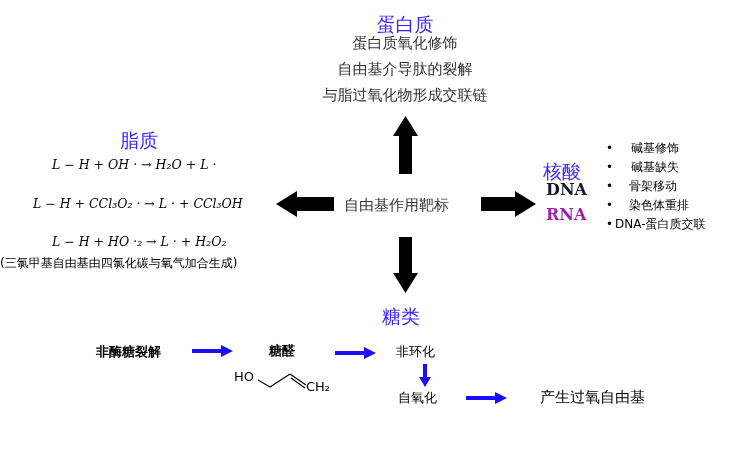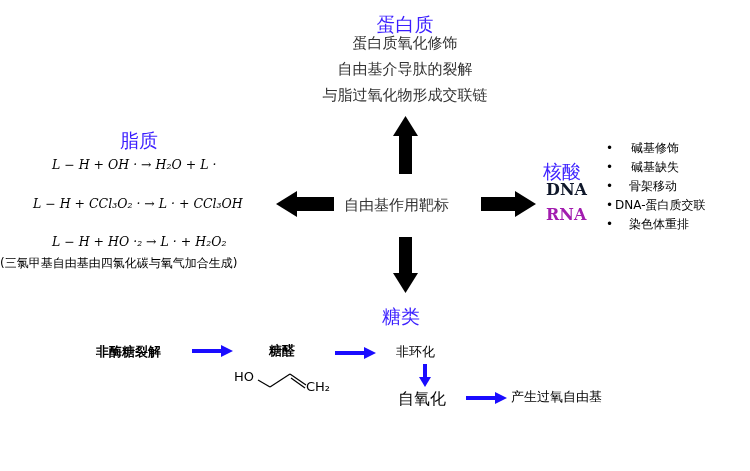--- a/index.html
+++ b/index.html
@@ -77,24 +77,24 @@
 <div class="abs gray" style="left:344px; top:196px;">自由基作用靶标</div>
 
 <div class="abs title-blue" style="left:543px; top:151px;">核酸</div>
 <div class="abs bold" style="left:546px; top:180px; color:#0f172a; font-family:'DejaVu Serif','Liberation Serif',serif; font-size:16px;">DNA</div>
 <div class="abs bold" style="left:546px; top:205px; color:#a21caf; font-family:'DejaVu Serif','Liberation Serif',serif; font-size:16px;">RNA</div>
 
 <div class="abs" style="left:606px; top:139px; font-size:12px; line-height:19px; width:140px;">
   <div><span>•</span><span style="padding-left:18px;">碱基修饰</span></div>
   <div><span>•</span><span style="padding-left:18px;">碱基缺失</span></div>
   <div><span>•</span><span style="padding-left:16px;">骨架移动</span></div>
+  <div><span>•</span><span style="padding-left:16px;">染色体重排</span></div>
   <div><span>•</span><span style="padding-left:2px;">DNA-蛋白质交联</span></div>
-  <div><span>•</span><span style="padding-left:16px;">染色体重排</span></div>
 </div>
 
 <div class="abs title-blue" style="left:382px; top:296px;">糖类</div>
 <div class="abs bold" style="left:96px; top:343px; font-size:13px;">非酶糖裂解</div>
 <div class="abs bold" style="left:269px; top:342px; font-size:13px;">糖醛</div>
 <div class="abs" style="left:396px; top:343px; font-size:13px;">非环化</div>
-<div class="abs" style="left:398px; top:389px; font-size:16px;">自氧化</div>
-<div class="abs" style="left:511px; top:388px; font-size:13px;">产生过氧自由基</div>
+<div class="abs" style="left:398px; top:389px; font-size:13px;">自氧化</div>
+<div class="abs" style="left:540px; top:388px; font-size:15px;">产生过氧自由基</div>
 <div class="abs" style="left:234px; top:369px; font-size:13px;">HO</div>
 <div class="abs" style="left:306px; top:379px; font-size:13px;">CH₂</div>
 
 </body></html>

